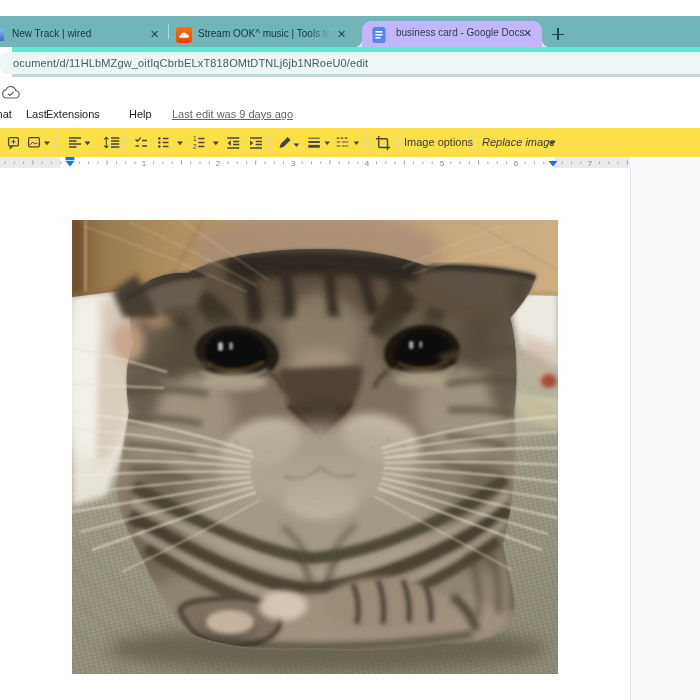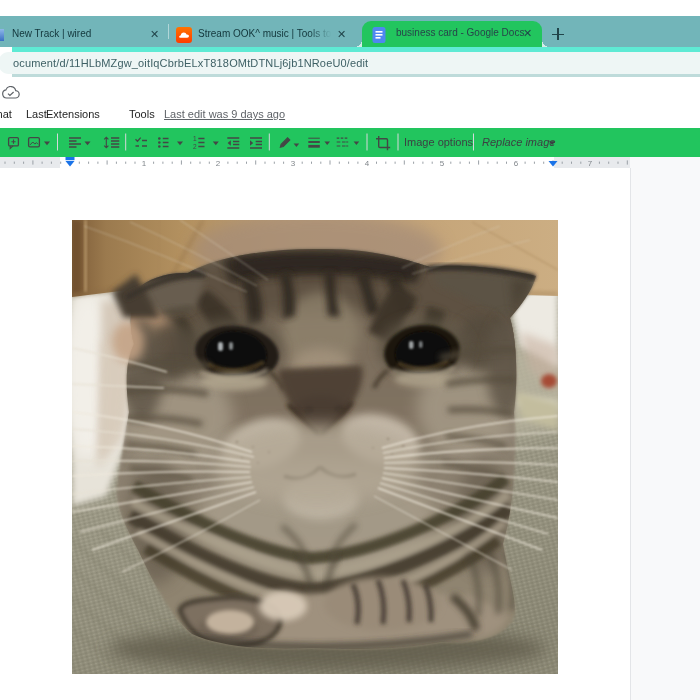--- a/index.html
+++ b/index.html
@@ -4,40 +4,40 @@
 <style>
   html,body{margin:0;padding:0;}
   body{width:700px;height:700px;overflow:hidden;font-family:"Liberation Sans",sans-serif;}
   #app{position:relative;width:700px;height:700px;background:#fff;overflow:hidden;margin-top:16px;}
   
   #tabbar{position:absolute;left:0;top:0;width:700px;height:31px;background:#72b5b9;}
   .tabtxt{position:absolute;top:12px;font-size:10px;color:#13373c;white-space:nowrap;}
   .tclose{position:absolute;top:11.5px;font-size:11px;color:#21454a;}
   #tabsep{position:absolute;left:168px;top:8px;width:1px;height:15px;background:rgba(255,255,255,0.45);}
   #sc-icon{position:absolute;left:176px;top:11px;width:16px;height:16px;border-radius:3px;background:linear-gradient(#ff7400,#ff3c00);}
-  #activetab{position:absolute;left:362px;top:5px;width:180px;height:26px;background:#22c55e;border-radius:9px 9px 0 0;}
+  #activetab{position:absolute;left:362px;top:5px;width:180px;height:26px;background:#c4b5fd;border-radius:9px 9px 0 0;}
   #activetab:before{content:"";position:absolute;left:-8px;bottom:0;width:8px;height:8px;background:radial-gradient(circle at 0 0, transparent 8px, #d5eae8 8px);}
   #activetab:after{content:"";position:absolute;right:-8px;bottom:0;width:8px;height:8px;background:radial-gradient(circle at 100% 0, transparent 8px, #d5eae8 8px);}
   #docs-icon{position:absolute;left:9px;top:6px;width:16px;height:16px;}
   #plus{position:absolute;left:552px;top:12px;width:13px;height:13px;}
   #plus:before{content:"";position:absolute;left:0;top:5.6px;width:12px;height:1.9px;background:#21454a;}
   #plus:after{content:"";position:absolute;left:5.1px;top:0;width:1.9px;height:12px;background:#21454a;}
   #favsliver{position:absolute;left:0;top:13px;width:4px;height:12px;background:linear-gradient(180deg,#8fb8e8,#3a6fc4);}
   
   #urlrow{position:absolute;left:12px;top:31px;width:700px;height:30px;background:#5eead4;}
   #urlband{position:absolute;left:0;top:26px;width:700px;height:4px;background:#bedbda;}
   #urlpill{position:absolute;left:-14px;top:5px;width:728px;height:22px;border-radius:11px;background:#eef6f5;}
   #urltext{position:absolute;left:15px;top:5px;font-size:11px;color:#3e6065;letter-spacing:0.15px;}
   
   #chrome{position:absolute;left:0;top:61px;width:700px;height:80px;background:#ffffff;}
   #menurow{position:absolute;left:0;top:29px;height:22px;font-size:11px;color:#1f1f1f;}
   .mi{position:absolute;top:2px;white-space:nowrap;}
-  #lastedit{position:absolute;left:164px;top:2px;color:#5f6368;text-decoration:underline;font-size:11px;white-space:nowrap;}
+  #lastedit{position:absolute;left:172px;top:2px;color:#5f6368;text-decoration:underline;font-size:11px;white-space:nowrap;}
   
-  #toolbar{position:absolute;left:0;top:112px;width:700px;height:29px;background:#22c55e;}
+  #toolbar{position:absolute;left:0;top:112px;width:700px;height:29px;background:#fde047;}
   .ttext{position:absolute;top:8px;font-size:11px;color:#3c4043;white-space:nowrap;}
   
   #ruler{position:absolute;left:0;top:141px;width:700px;height:11px;background:#fff;}
   #ruler svg{display:block;}
   
   #docarea{position:absolute;left:0;top:152px;width:700px;height:548px;background:#ffffff;}
   #rightbg{position:absolute;left:630px;top:0;width:70px;height:548px;background:#f8f9fa;border-left:1px solid #e3e5e8;}
   #catwrap{position:absolute;left:72px;top:52px;width:486px;height:454px;}
 </style>
 </head>
@@ -75,21 +75,21 @@
     </div>
   <div id="chrome">
     <svg style="position:absolute;left:2px;top:9px;" width="18" height="13" viewBox="0 0 18 13">
       <path d="M4.6 12 h8.6 a3.7 3.7 0 0 0 0.5-7.4 A5.1 5.1 0 0 0 3.9 3.9 A4.1 4.1 0 0 0 4.6 12 Z" fill="none" stroke="#5f6368" stroke-width="1.2"></path>
       <path d="M6 7.6 l1.9 1.9 l3.7-3.5" fill="none" stroke="#5f6368" stroke-width="1.2"></path>
     </svg>
     <div id="menurow">
       <div class="mi" style="left:-23px;">Format</div>
       <div class="mi" style="left:26px;">Last</div>
       <div class="mi" style="left:46px;">Extensions</div>
-      <div class="mi" style="left:129px;">Tools</div>
+      <div class="mi" style="left:129px;">Help</div>
       <div id="lastedit">Last edit was 9 days ago</div>
     </div>
   </div>
   <div id="toolbar">
     <svg id="tbicons" width="700" height="29" viewBox="0 0 700 29" fill="none" stroke="#444746" stroke-width="1.3">
 
       <rect x="8.6" y="9.6" width="9.8" height="8.3" rx="1.2"></rect>
       <path d="M10.2 17.9 v2.6 l2.8-2.6" stroke-width="1.1"></path>
       <path d="M13.5 11.6 v4.2 M11.4 13.7 h4.2" stroke-width="1.1"></path>
 

